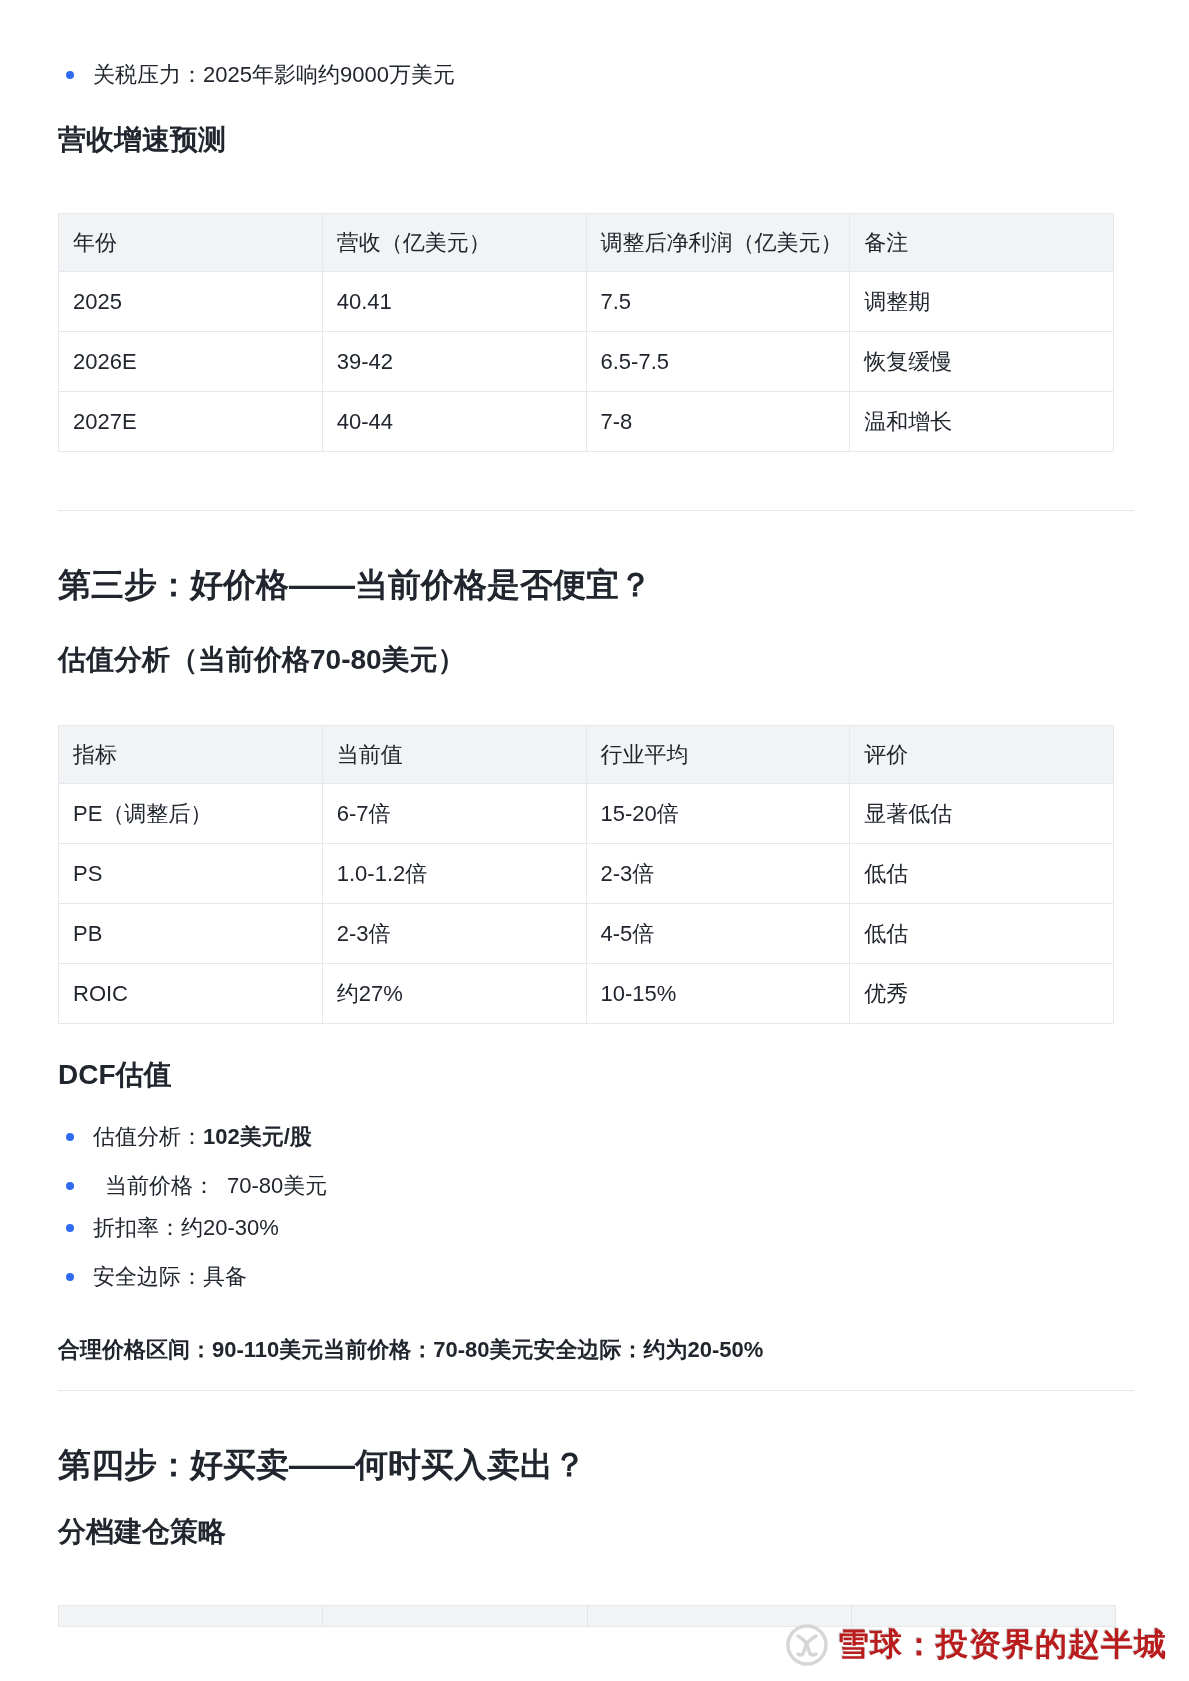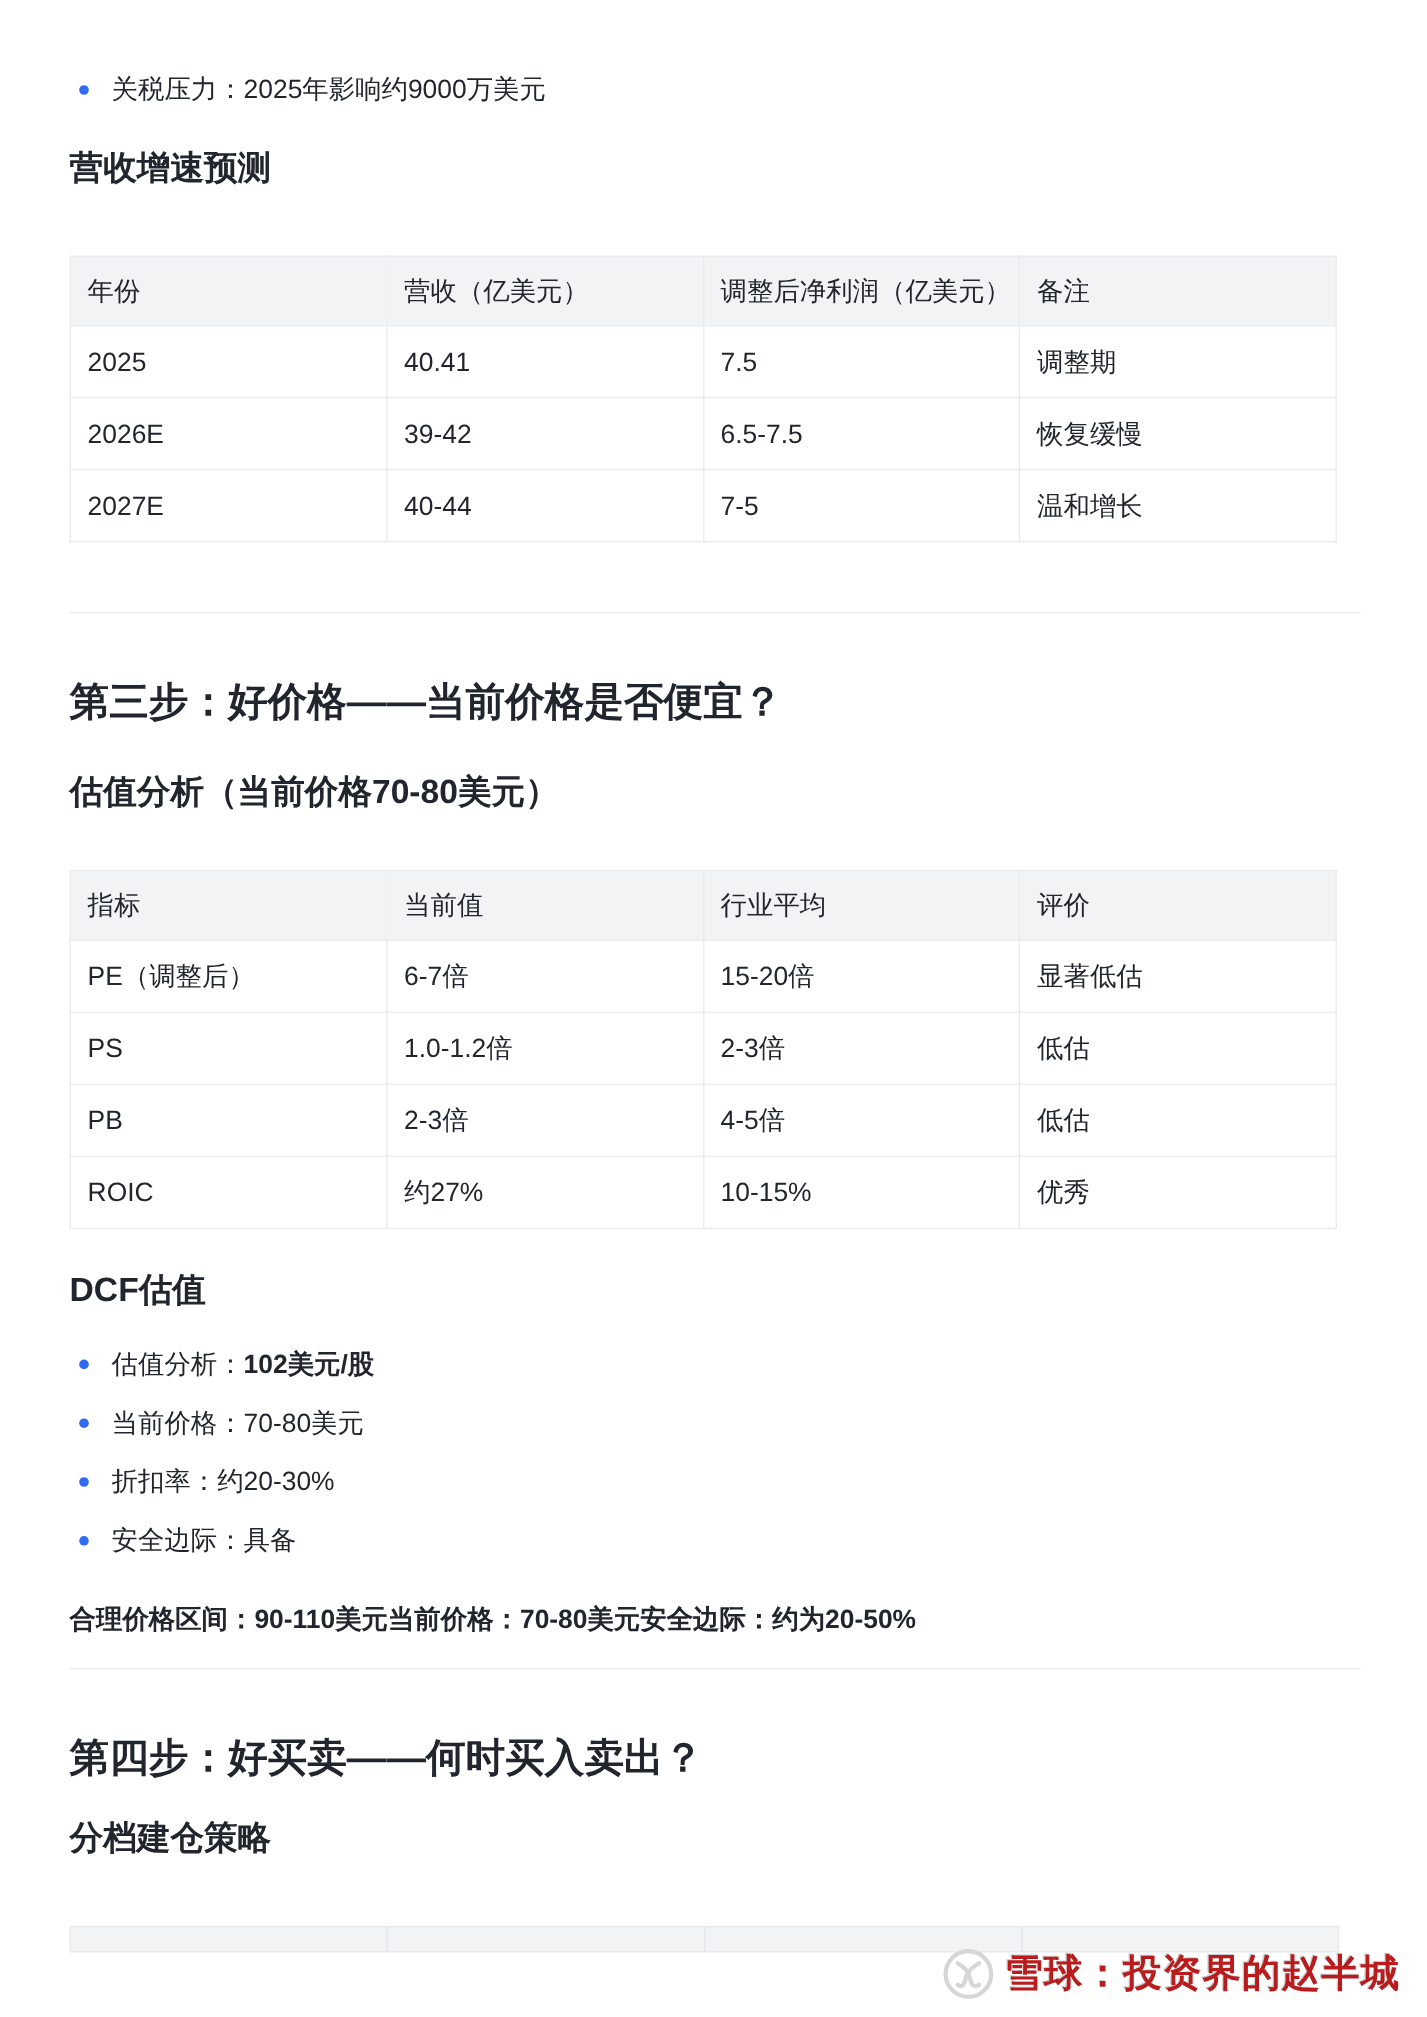--- a/index.html
+++ b/index.html
@@ -135,21 +135,21 @@
       </tr>
       <tr>
         <td>2026E</td>
         <td>39-42</td>
         <td>6.5-7.5</td>
         <td>恢复缓慢</td>
       </tr>
       <tr>
         <td>2027E</td>
         <td>40-44</td>
-        <td>7-5</td>
+        <td>7-8</td>
         <td>温和增长</td>
       </tr>
     </tbody>
   </table>
 
   <div class="abs hr" style="top:510px;"></div>
 
   <div class="abs h2" style="top:562px;">第三步：好价格——当前价格是否便宜？</div>
 
   <div class="abs h3" style="top:640px;">估值分析（当前价格70-80美元）</div>
@@ -198,26 +198,26 @@
   </table>
 
   <div class="abs h3" style="top:1055px;">DCF估值</div>
 
   <div class="abs" style="top:1122px;">
     <div class="bullet-li" style="margin-bottom:19px;">
       <span class="dot"></span>
       <span>估值分析：</span>
       <span class="bold">102美元/股</span>
     </div>
-    <div class="bullet-li" style="margin-bottom:19px;">
+    <div class="bullet-li" style="gap:12px;">
       <span class="dot"></span>
       <span>当前价格：</span>
       <span>70-80美元</span>
     </div>
-    <div class="bullet-li" style="margin-bottom:19px;">
+    <div class="bullet-li" style="margin-bottom:19px;margin-top:12px;">
       <span class="dot"></span>
       <span>折扣率：</span>
       <span>约20-30%</span>
     </div>
     <div class="bullet-li">
       <span class="dot"></span>
       <span>安全边际：</span>
       <span>具备</span>
     </div>
   </div>

